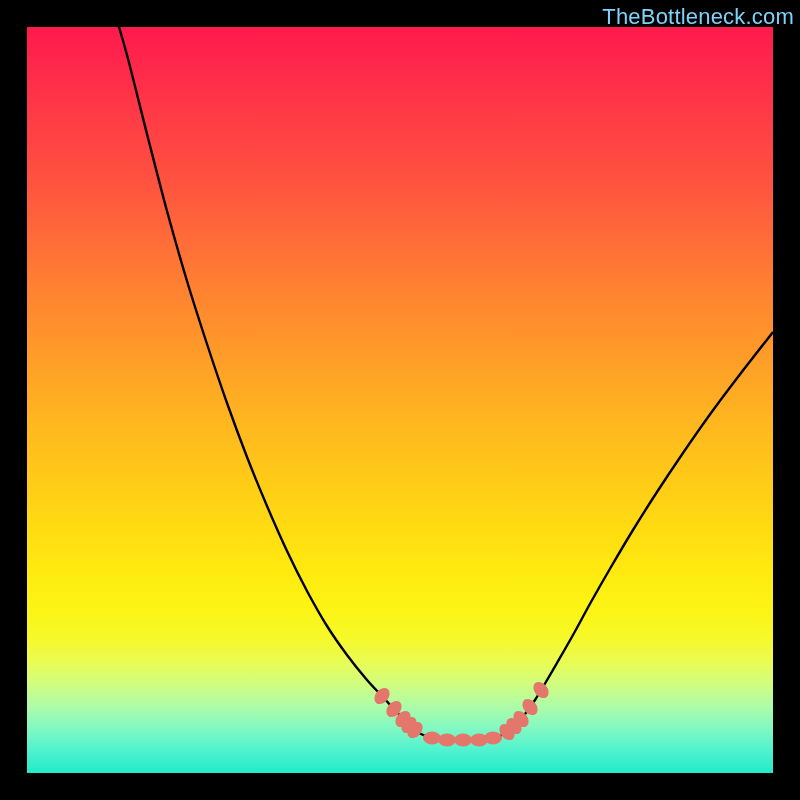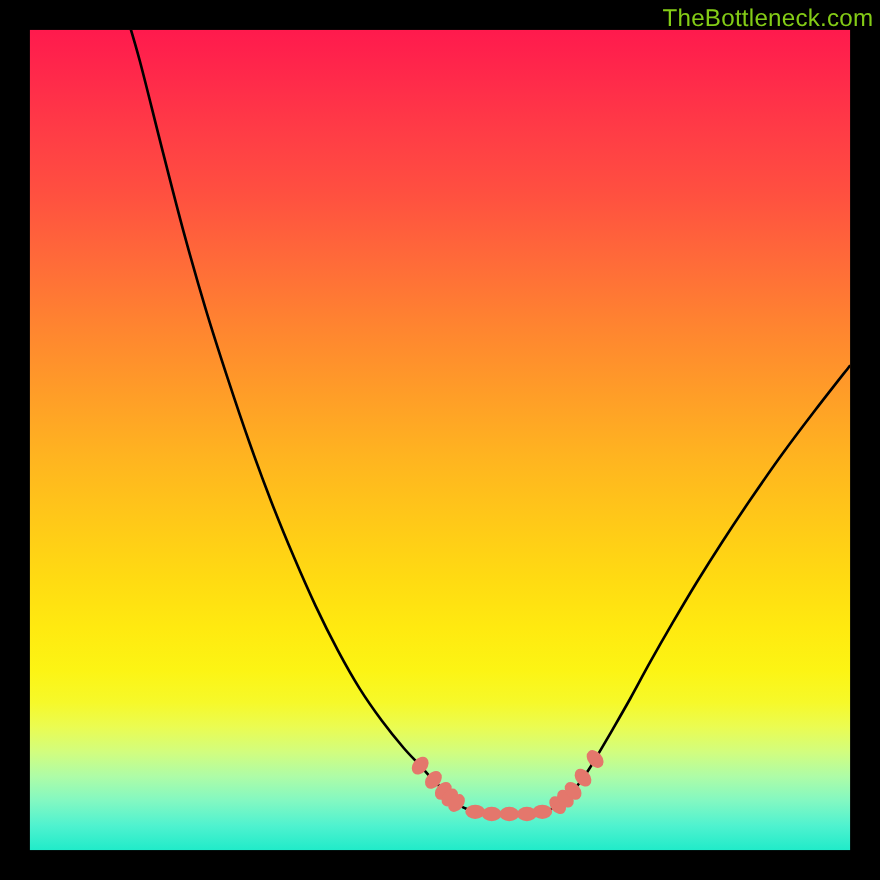--- a/index.html
+++ b/index.html
@@ -3,21 +3,21 @@
 <meta charset="utf-8">
 <style>
 html,body{margin:0;padding:0;width:800px;height:800px;overflow:hidden;background:#000;font-family:Arial,Helvetica,sans-serif}
 .frame{position:absolute;left:27px;top:27px;width:746px;height:746px;overflow:hidden}
 .grad{width:100%;height:100%;background:linear-gradient(to bottom,
   #ff1a4d 0%, #ff2a4a 6%, #ff3b46 12%, #ff5040 20%, #ff6a39 28%,
   #ff8430 36%, #ff9c28 44%, #ffb420 52%, #ffc918 60%, #ffdb12 67%,
   #ffea10 73%, #fcf414 78%, #f6f92a 82%, #eafc52 85%,
   #d2fd7e 88%, #aefca7 91%, #82f8c2 94%, #4ff2cf 97%, #20ebc9 100%)}
 svg.curve{position:absolute;left:0;top:0;width:746px;height:746px;pointer-events:none}
-.watermark{position:absolute;right:6px;top:4px;color:#84cc16;font-size:22px;letter-spacing:.2px}
+.watermark{position:absolute;right:6px;top:4px;color:#7dd3fc;font-size:22px;letter-spacing:.2px}
 .dot{fill:#e4776c}
 </style>
 </head>
 <body>
 
 <div class="frame">
   <div class="grad"></div>
   <svg class="curve" viewBox="0 0 746 746">
     <path id="path-left" fill="none" stroke="#000" stroke-width="2.4" d="M 86 -20 C 88.33333333333333 -12, 94.33333333333333 6.833333333333332, 100 28 C 105.66666666666667 49.16666666666667, 113.33333333333333 81, 120 107 C 126.66666666666667 133, 133.33333333333334 159.5, 140 184 C 146.66666666666666 208.5, 153.33333333333334 231.83333333333334, 160 254 C 166.66666666666666 276.1666666666667, 173.33333333333334 296.6666666666667, 180 317 C 186.66666666666666 337.3333333333333, 193.33333333333334 357.1666666666667, 200 376 C 206.66666666666666 394.8333333333333, 213.33333333333334 412.8333333333333, 220 430 C 226.66666666666666 447.1666666666667, 233.33333333333334 463.3333333333333, 240 479 C 246.66666666666666 494.6666666666667, 253.33333333333334 509.8333333333333, 260 524 C 266.6666666666667 538.1666666666666, 273.3333333333333 551.5, 280 564 C 286.6666666666667 576.5, 293.3333333333333 588.3333333333334, 300 599 C 306.6666666666667 609.6666666666666, 313.3333333333333 619, 320 628 C 326.6666666666667 637, 334.1666666666667 646.1666666666666, 340 653 C 345.8333333333333 659.8333333333334, 351 664.6666666666666, 355 669 C 359 673.3333333333334, 361.5 676.3333333333334, 364 679 C 366.5 681.6666666666666, 368 682.8333333333334, 370 685 C 372 687.1666666666666, 374 689.8333333333334, 376 692 C 378 694.1666666666666, 380 696.1666666666666, 382 698 C 384 699.8333333333334, 386 701.5, 388 703 C 390 704.5, 391.6666666666667 705.8333333333334, 394 707 C 396.3333333333333 708.1666666666666, 398.6666666666667 709.1666666666666, 402 710 C 405.3333333333333 710.8333333333334, 409.3333333333333 711.5, 414 712 C 418.6666666666667 712.5, 427.3333333333333 712.8333333333334, 430 713"></path>
     <path id="path-right" fill="none" stroke="#000" stroke-width="2.4" d="M 430 713 C 433 713, 443 713.1666666666666, 448 713 C 453 712.8333333333334, 456.3333333333333 712.5, 460 712 C 463.6666666666667 711.5, 467.1666666666667 710.8333333333334, 470 710 C 472.8333333333333 709.1666666666666, 474.8333333333333 708.1666666666666, 477 707 C 479.1666666666667 705.8333333333334, 481 704.5, 483 703 C 485 701.5, 487 700, 489 698 C 491 696, 493 693.5, 495 691 C 497 688.5, 498.8333333333333 686, 501 683 C 503.1666666666667 680, 505.5 676.8333333333334, 508 673 C 510.5 669.1666666666666, 512.3333333333334 666.1666666666666, 516 660 C 519.6666666666666 653.8333333333334, 525 644.6666666666666, 530 636 C 535 627.3333333333334, 540.3333333333334 618.1666666666666, 546 608 C 551.6666666666666 597.8333333333334, 557.6666666666666 586.3333333333334, 564 575 C 570.3333333333334 563.6666666666666, 577 552, 584 540 C 591 528, 598.3333333333334 515.5, 606 503 C 613.6666666666666 490.5, 621.6666666666666 477.8333333333333, 630 465 C 638.3333333333334 452.1666666666667, 647 439.1666666666667, 656 426 C 665 412.8333333333333, 674.3333333333334 399.3333333333333, 684 386 C 693.6666666666666 372.6666666666667, 703.6666666666666 359.5, 714 346 C 724.3333333333334 332.5, 740.6666666666666 311.8333333333333, 746 305"></path>

